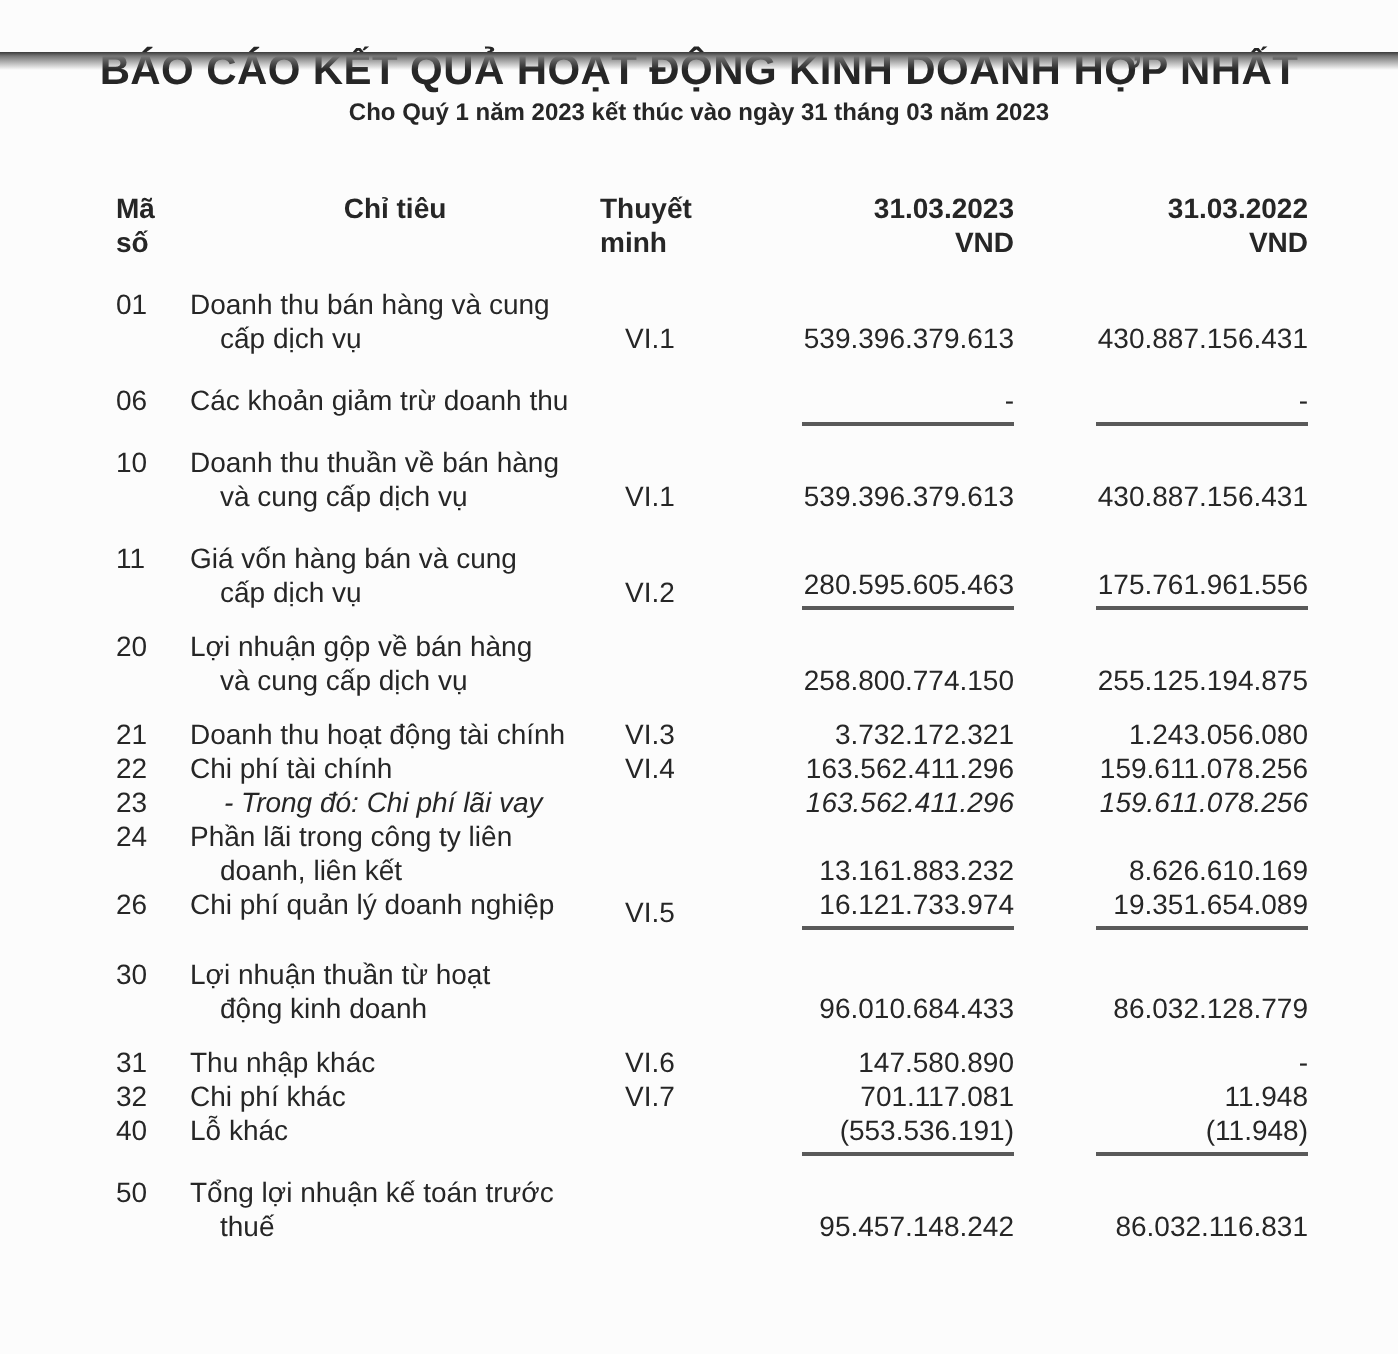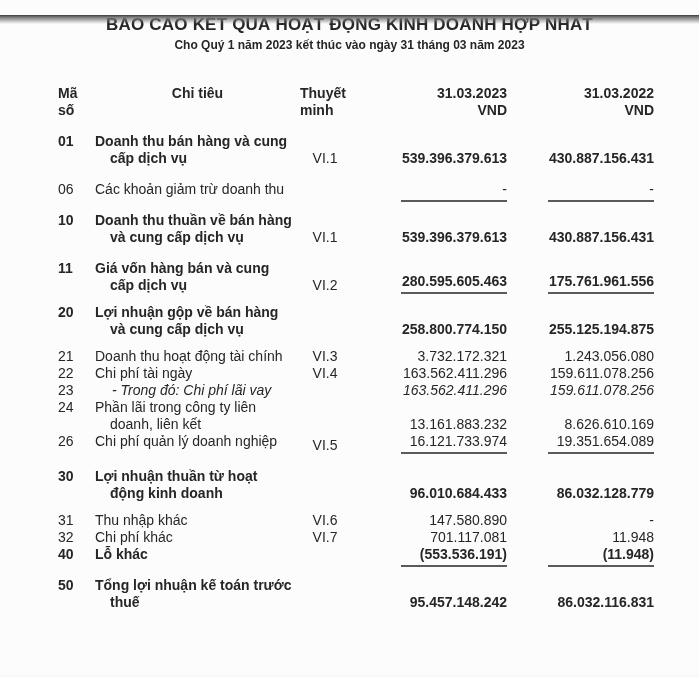--- a/index.html
+++ b/index.html
@@ -19,23 +19,23 @@
     background: linear-gradient(to bottom, #3a3a3a 0px, #777 2px, rgba(150,150,150,0) 9px);
     pointer-events: none;
   }
   .bottom-shade {
     position: absolute; bottom: 0; left: 0; right: 0; height: 18px;
     background: linear-gradient(to bottom, rgba(225,225,225,0), #dcdcdc 100%);
     pointer-events: none;
   }
 
   .title {
-    margin: 15px 8px 0;
+    margin: 26px 8px 0;
     text-align: center;
-    font-size: 17px;
+    font-size: 21px;
     font-weight: bold;
     letter-spacing: 0.2px;
     line-height: 20px;
   }
   .subtitle {
     margin: 2px 0 0;
     text-align: center;
     font-size: 12px;
     font-weight: bold;
     line-height: 17px;
@@ -86,21 +86,21 @@
   td.note { text-align: center; }
   td.val  { text-align: right; }
   .v { display: inline-block; }
 
   tr.rule .v {
     border-bottom: 2px solid #5a5a5a;
     padding-bottom: 2px;
     min-width: 106px;
     text-align: right;
   }
-  tr.b .code, tr.b .label, tr.b .v { font-weight: bold; margin-left: 33px; }
+  tr.b .code, tr.b .label, tr.b .v { font-weight: normal; margin-left: 33px; }
   tr.i .label, tr.i .v { font-style: italic; }
   tr.i .label { padding-left: 17px; text-indent: 0; }
 
   tr.g1 > td { padding-top: 10px; }
   tr.g2 > td { padding-top: 14px; }
 </style>
 </head>
 <body>
 
 <div class="page">
@@ -172,21 +172,21 @@
   </tr>
         <tr class="g1">
     <td class="code">21</td>
     <td class="label">Doanh thu hoạt động tài chính</td>
     <td class="note">VI.3</td>
     <td class="val"><span class="v">3.732.172.321</span></td>
     <td class="val"><span class="v">1.243.056.080</span></td>
   </tr>
         <tr>
     <td class="code">22</td>
-    <td class="label">Chi phí tài ngày</td>
+    <td class="label">Chi phí tài chính</td>
     <td class="note">VI.4</td>
     <td class="val"><span class="v">163.562.411.296</span></td>
     <td class="val"><span class="v">159.611.078.256</span></td>
   </tr>
         <tr class="i">
     <td class="code">23</td>
     <td class="label">- Trong đó: Chi phí lãi vay</td>
     <td class="note"></td>
     <td class="val"><span class="v">163.562.411.296</span></td>
     <td class="val"><span class="v">159.611.078.256</span></td>

